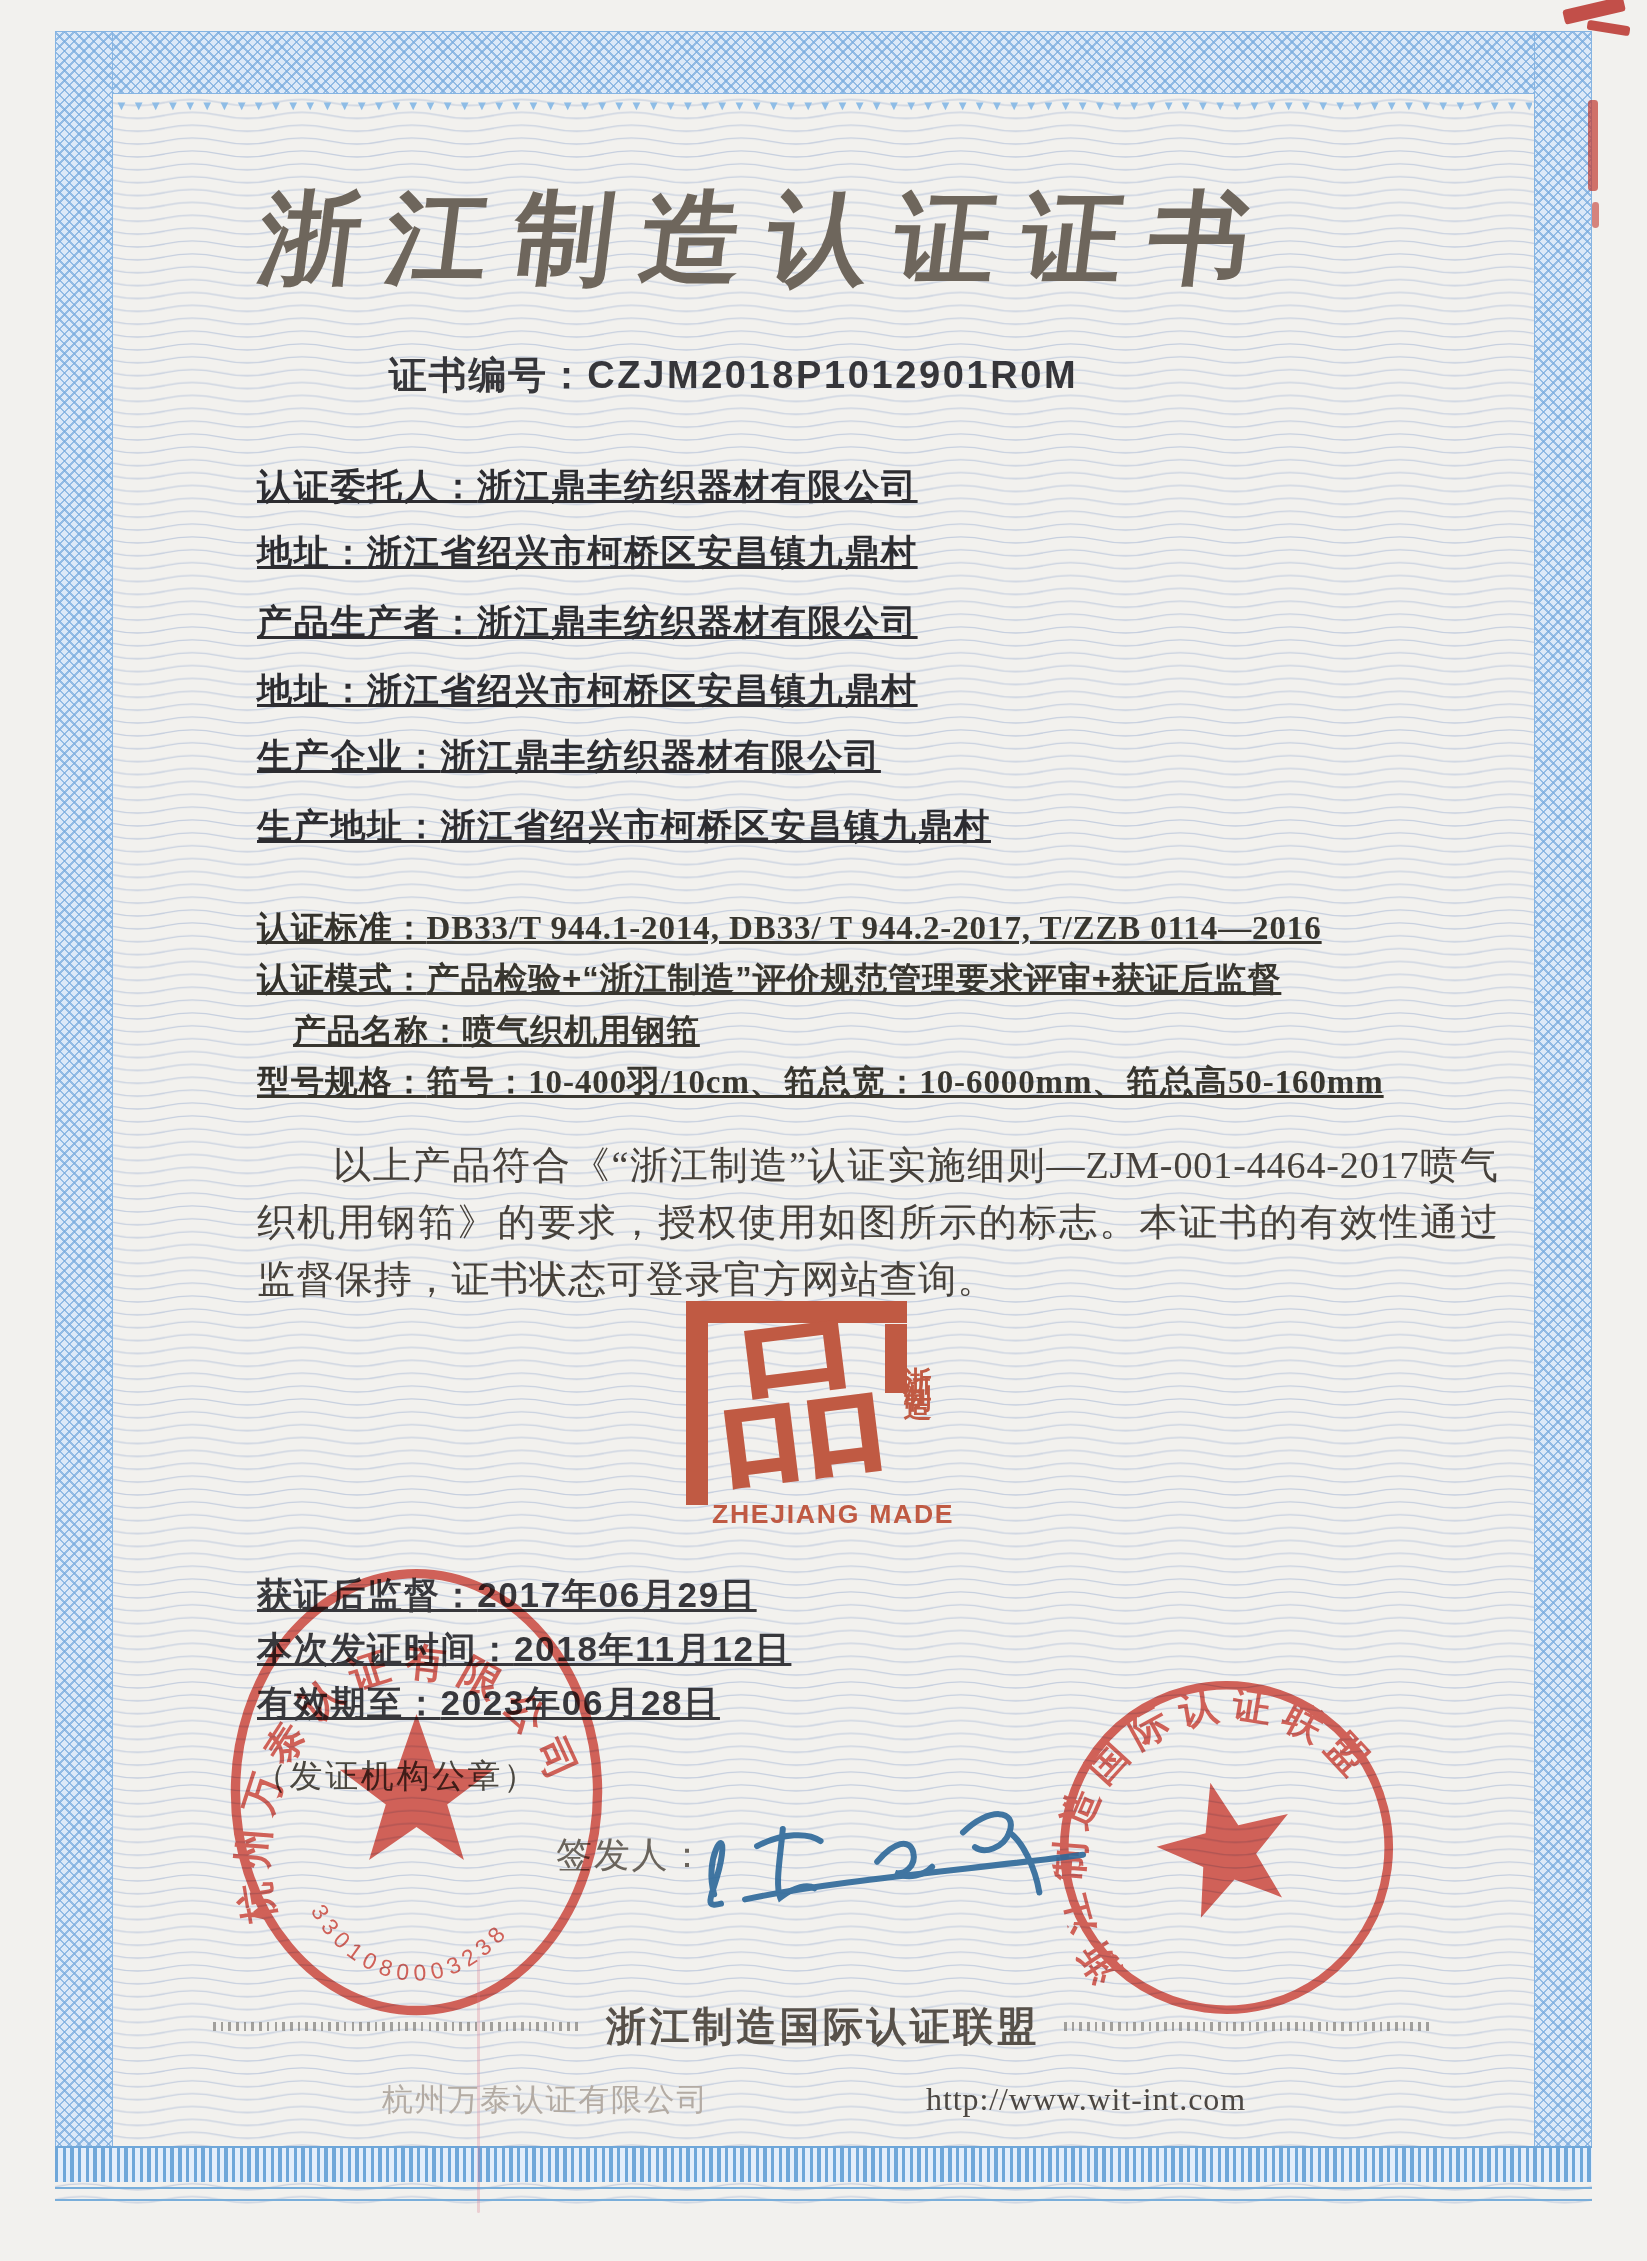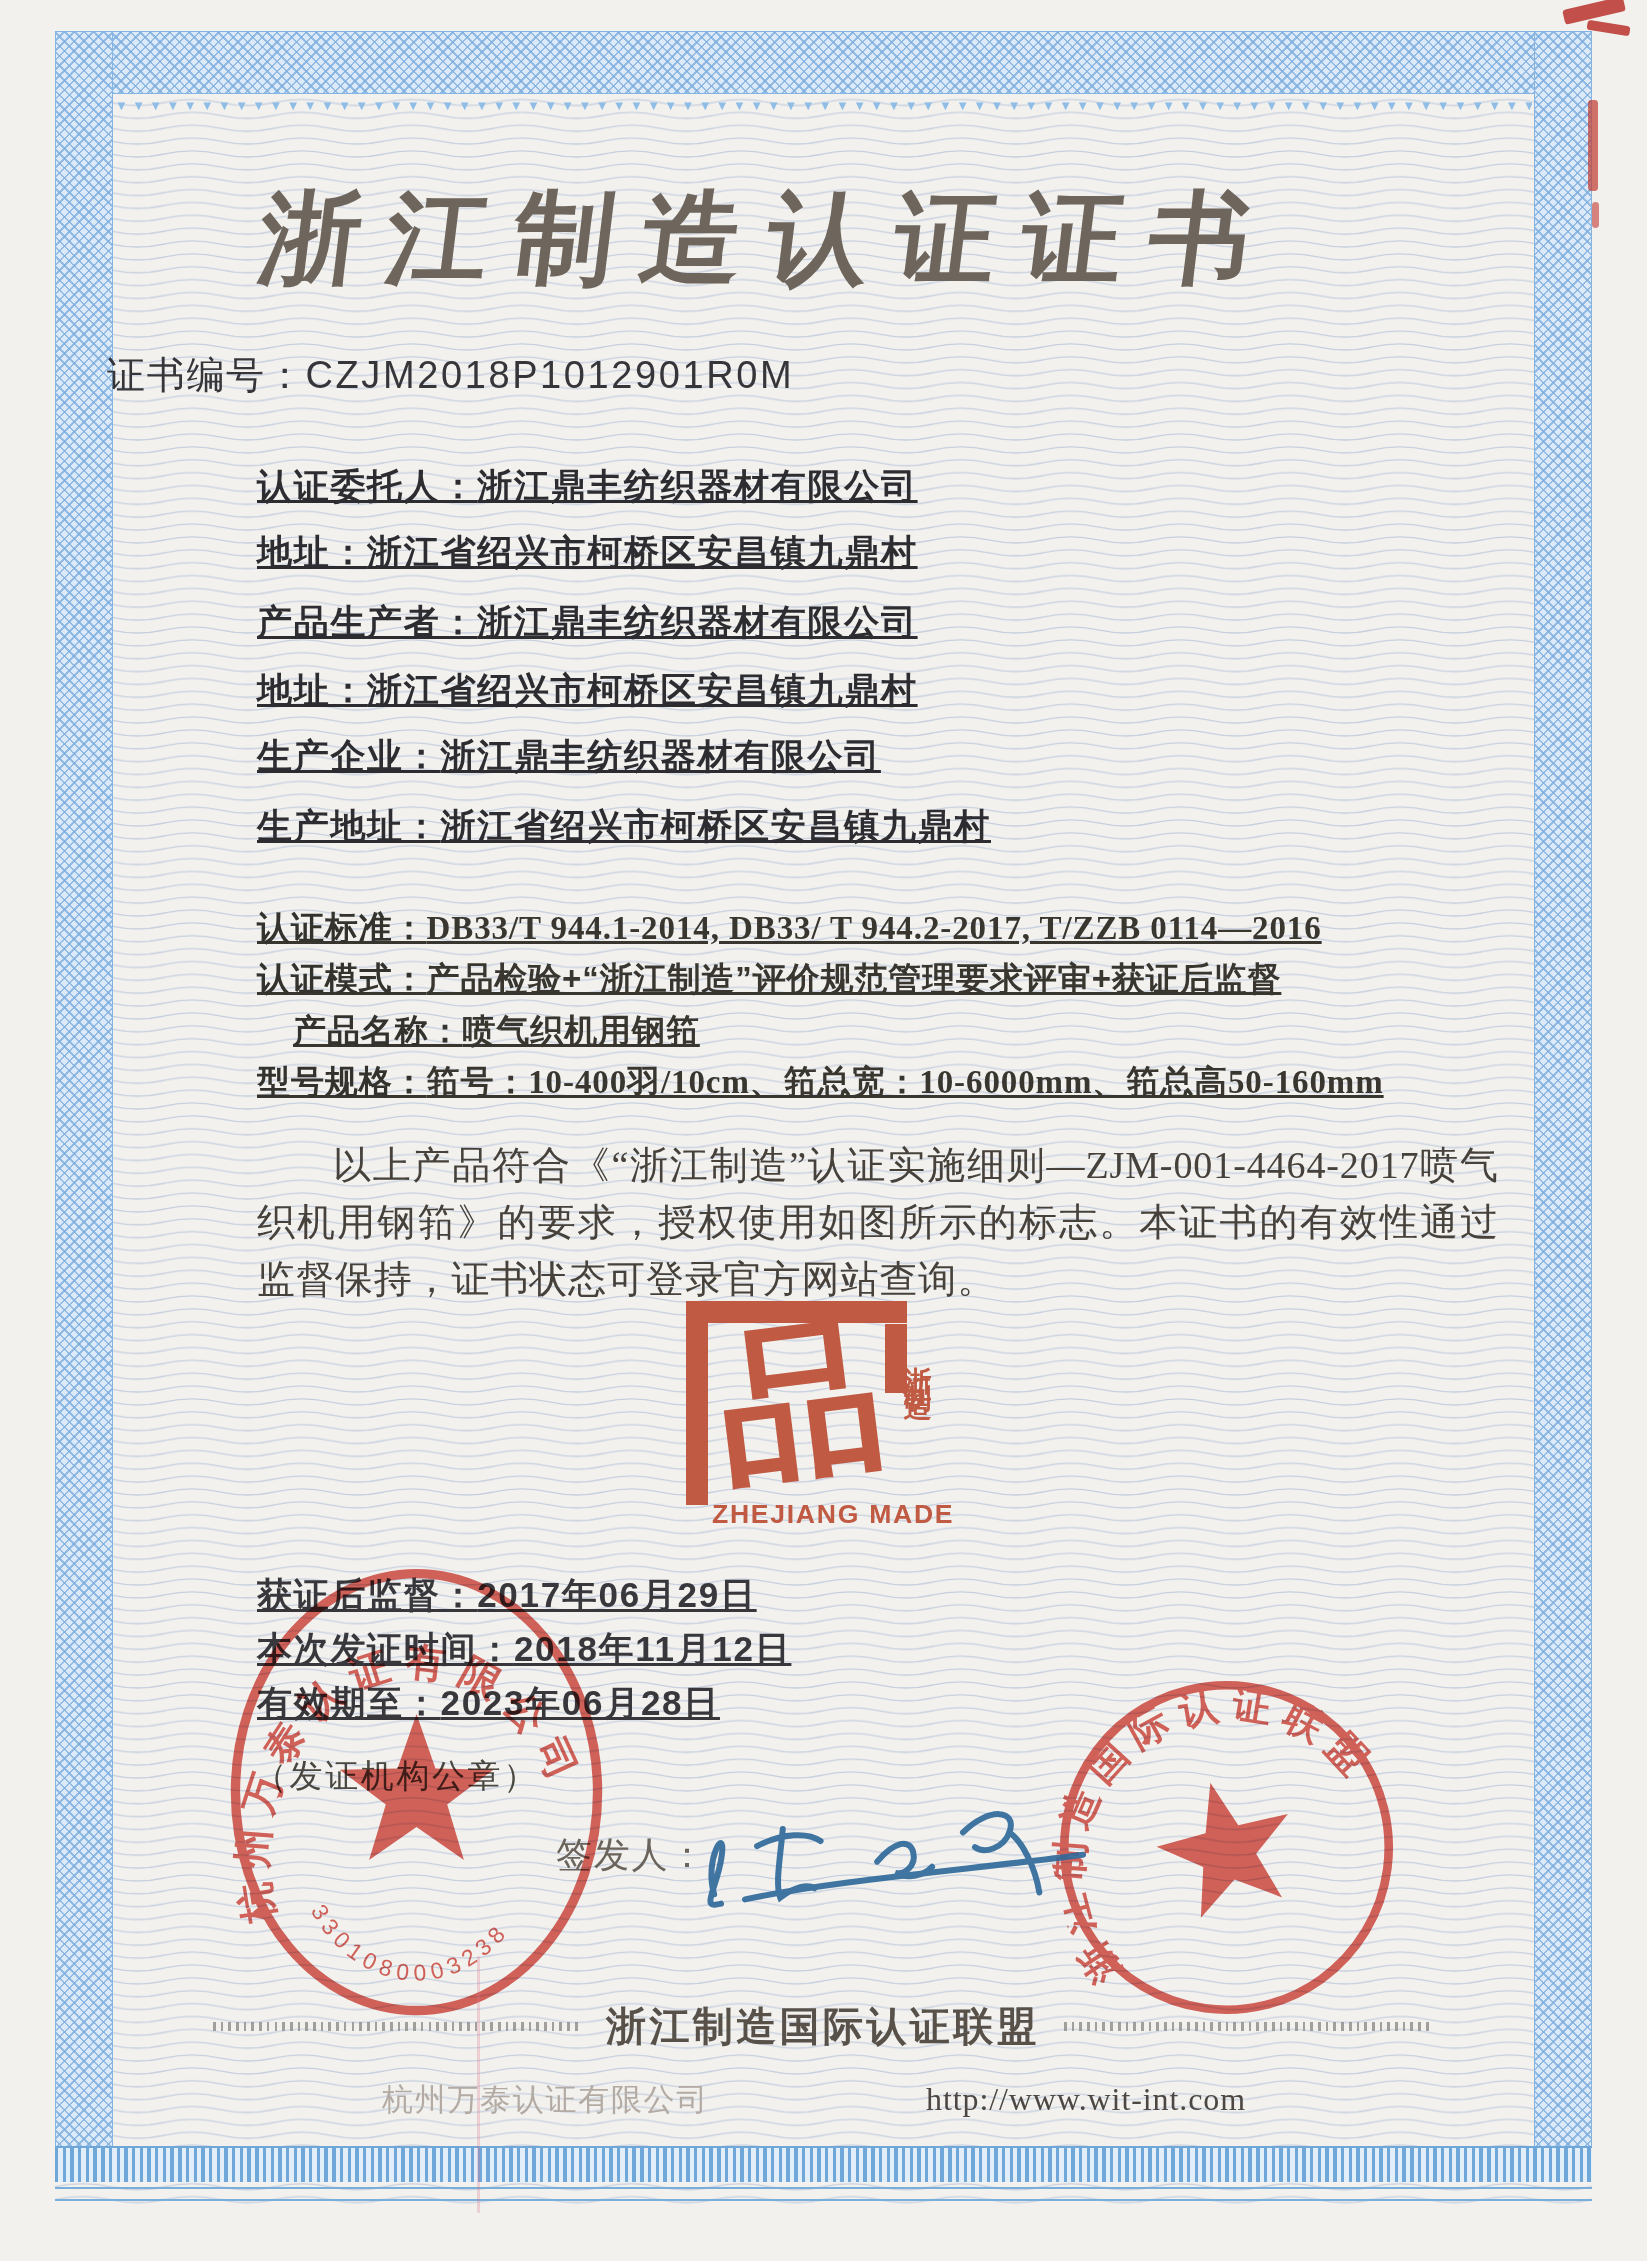--- a/index.html
+++ b/index.html
@@ -45,22 +45,22 @@
   .ink-d{left:1592px;top:202px;width:6.9px;height:26px;background:#c23b30;opacity:.6;}
   .ink-e{left:477px;top:1956px;width:2.6px;height:257px;background:rgba(220,120,140,.35);}
   
   .title{
     position:absolute;z-index:3;left:103px;top:172px;width:1330px;text-align:center;
     font-family:"DejaVu Serif","Liberation Serif",serif;
     font-size:101px;font-weight:600;letter-spacing:26px;color:#6e665c;
     transform:skewX(-7deg);white-space:nowrap;
   }
   .cert-no{
-    position:absolute;z-index:3;left:107px;top:350px;width:1287px;text-align:left;
-    font-size:38px;font-weight:400;color:#36363a;letter-spacing:1.7px;white-space:nowrap;
+    position:absolute;z-index:3;left:90px;top:350px;width:1287px;text-align:center;
+    font-size:38px;font-weight:700;color:#36363a;letter-spacing:1.7px;white-space:nowrap;
   }
   .cert-no .val{font-family:"Liberation Sans",sans-serif;letter-spacing:2.6px;}
   .line{position:absolute;z-index:3;left:257px;white-space:nowrap;text-decoration:underline;}
   .info{font-size:35px;font-weight:700;color:#2d2d31;letter-spacing:1.7px;}
   .i0{top:463px;} .i1{top:529px;} .i2{top:599px;} .i3{top:667px;} .i4{top:733px;} .i5{top:803px;}
   .spec{font-size:33px;color:#38362f;letter-spacing:0.9px;}
   .spec .lab{font-weight:700;color:#34322c;text-align:right;}
   .spec .val-serif{font-family:"Liberation Serif",serif;font-weight:600;}
   .spec .val-sans{font-weight:700;}
   .s0{top:906px;} .s1{top:957px;} .s2{top:1009px;margin-left:36px;} .s3{top:1060px;}

